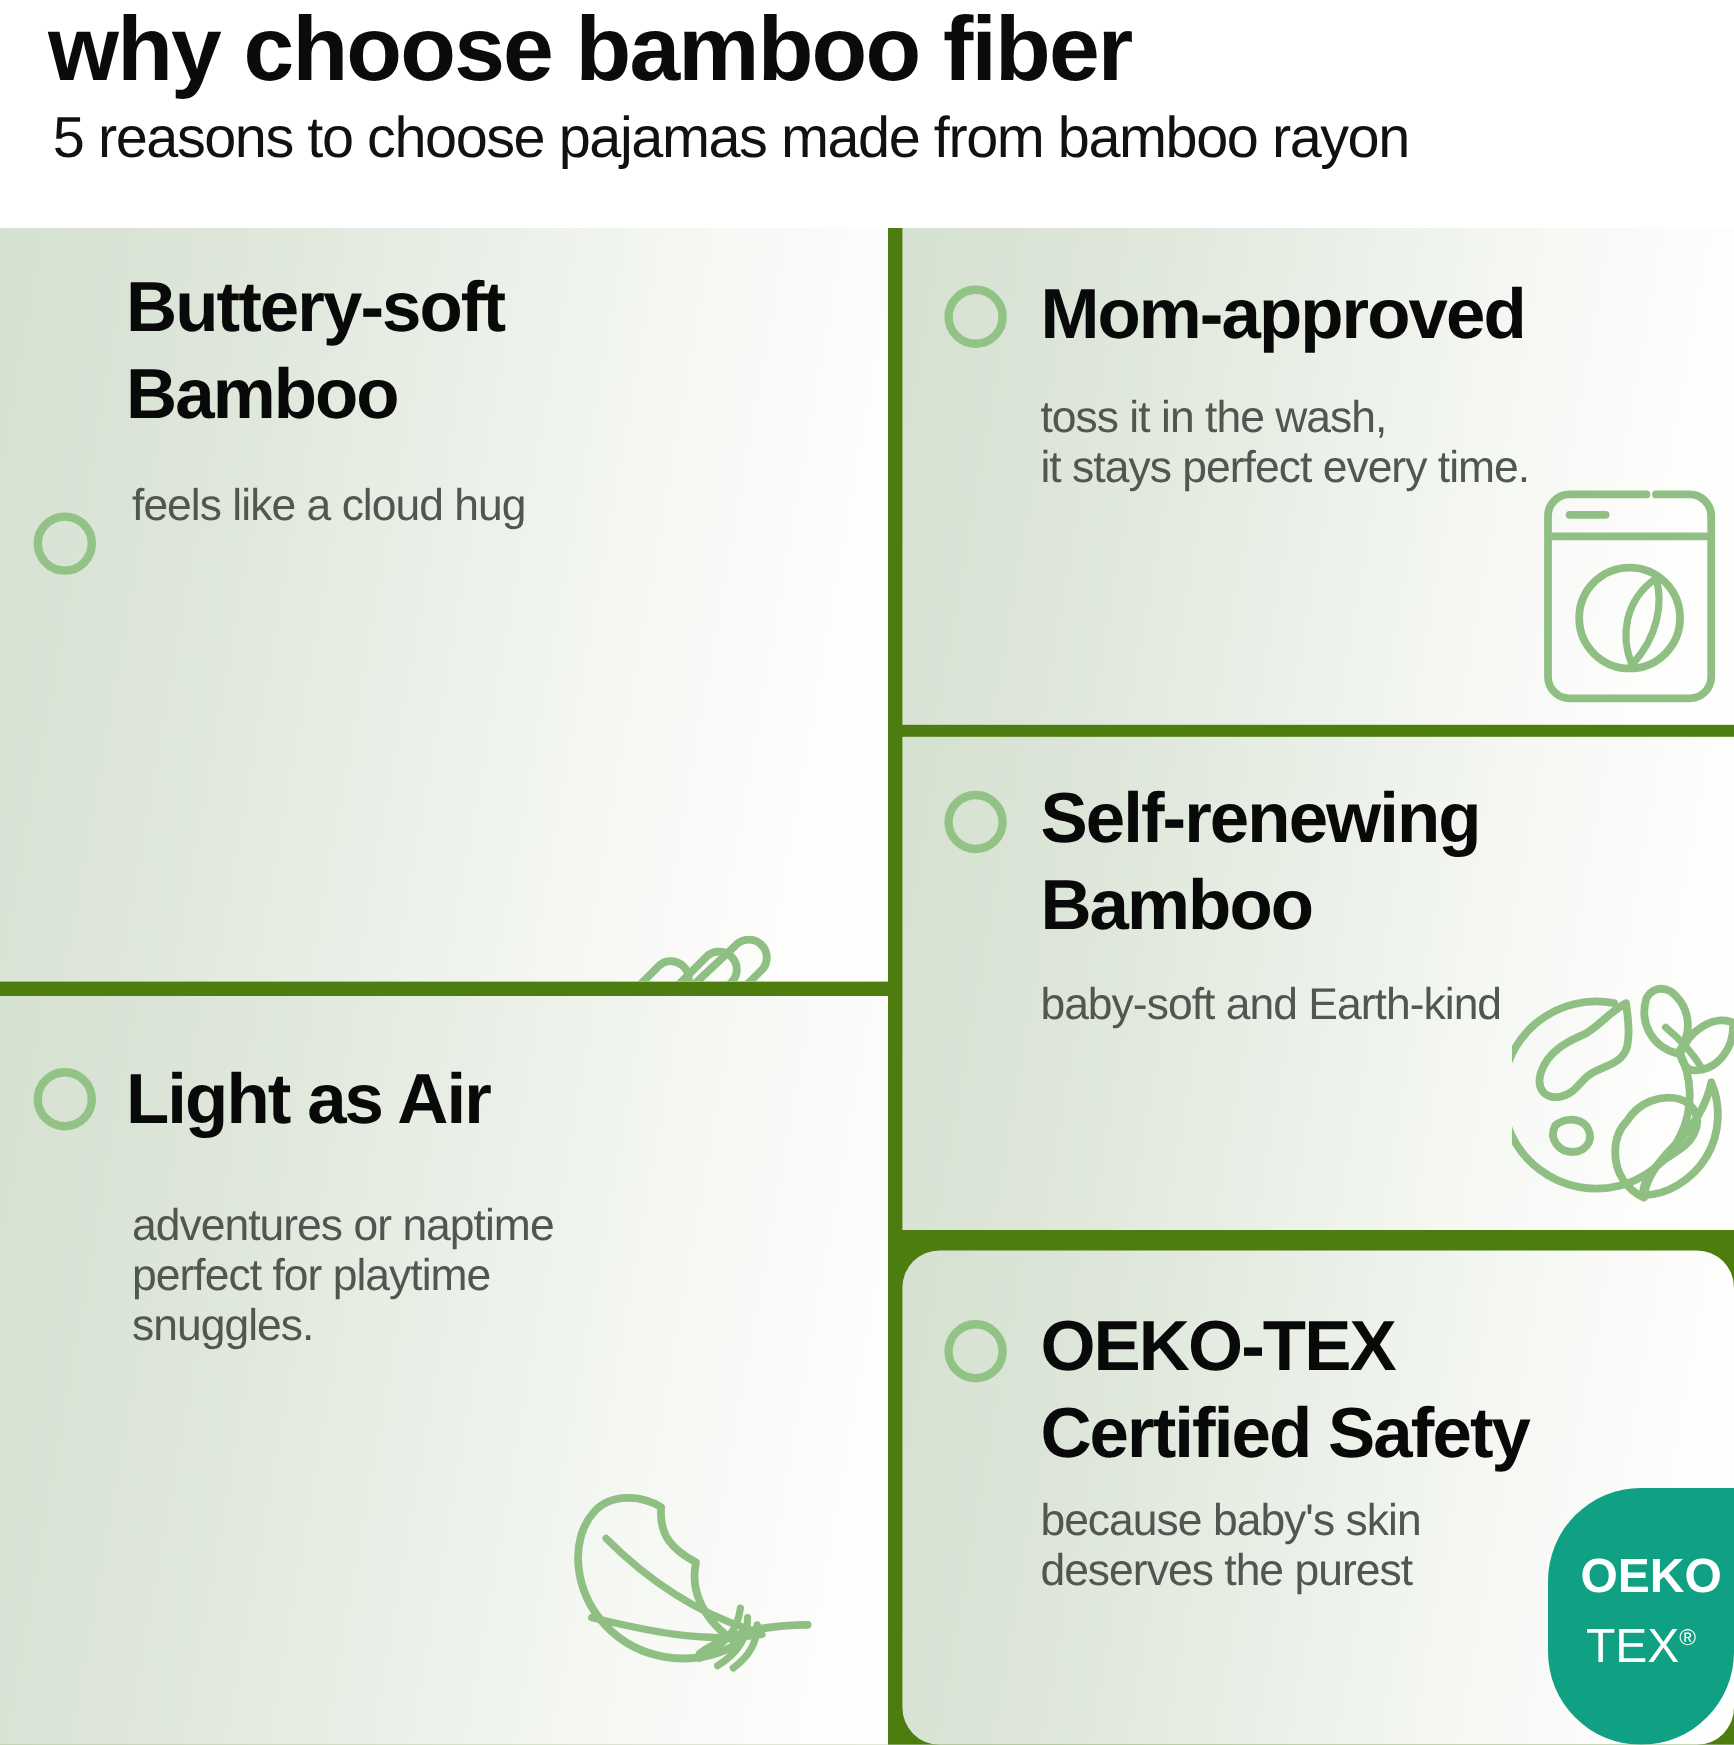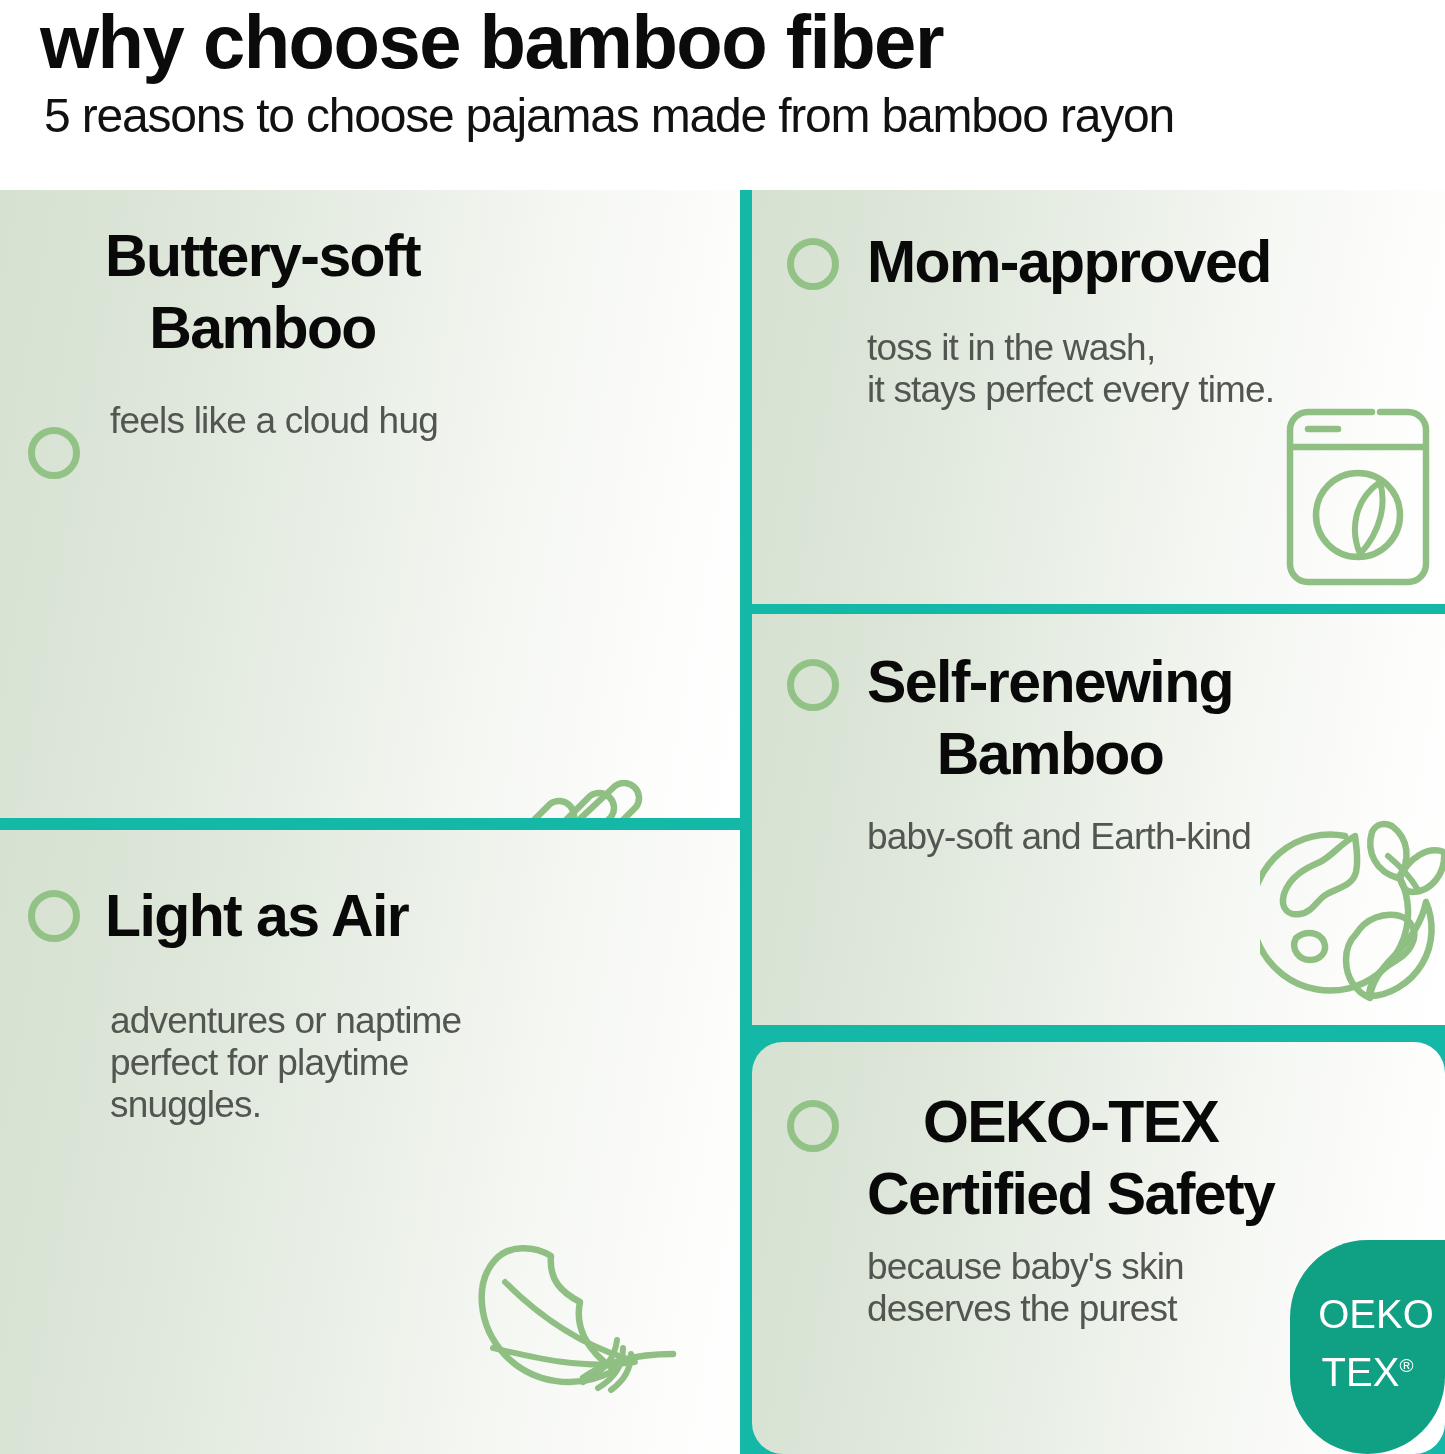--- a/index.html
+++ b/index.html
@@ -3,21 +3,21 @@
 <meta charset="utf-8">
 <style>
   html,body{margin:0;padding:0;}
   body{
     width:1445px;height:1454px;
     background:#ffffff;
     font-family:"Liberation Sans", sans-serif;
     overflow:hidden;
     position:relative;
   }
-  #page{position:relative;width:1445px;height:1454px;background:#14b8a6;}
+  #page{position:relative;width:1445px;height:1454px;background:#4d7c0f;}
 
   
   .header{position:absolute;left:0;top:0;width:1445px;height:190px;background:#fff;}
   .title{
     position:absolute;left:40px;top:-4px;
     font-size:76px;line-height:92px;font-weight:700;color:#0b0b0b;
     letter-spacing:-1.5px;white-space:nowrap;
   }
   .subtitle{
     position:absolute;left:44px;top:85px;
@@ -40,21 +40,20 @@
   .bullet{
     position:absolute;
     width:52px;height:52px;border-radius:50%;
     border:7px solid #93c286;
     box-sizing:border-box;
   }
   .heading{
     position:absolute;
     font-weight:700;color:#090909;
     letter-spacing:-1.6px;
-    text-align:center;
   }
   .body{
     position:absolute;
     font-weight:400;color:#525651;
     letter-spacing:-0.8px;
   }
 
   
   .c1 .bullet{left:28px;top:237px;}
   .c1 .heading{left:105px;top:30px;font-size:59px;line-height:72px;}
@@ -83,21 +82,21 @@
   .c5 .bullet{left:35px;top:58px;}
   .c5 .heading{left:115px;top:44px;font-size:59px;line-height:72px;}
   .c5 .body{left:115px;top:204px;font-size:37px;line-height:42px;}
   .oeko-badge{
     position:absolute;left:538px;top:198px;width:155px;height:214px;
     background:#10a083;
     border-radius:100px 0 100px 100px;
     display:flex;flex-direction:column;
     align-items:center;justify-content:center;
   }
-  .oeko-l1{color:#fff;font-weight:400;font-size:40px;line-height:44px;letter-spacing:0px;margin-left:17px;}
+  .oeko-l1{color:#fff;font-weight:700;font-size:40px;line-height:44px;letter-spacing:0px;margin-left:17px;}
   .oeko-l2{color:#fff;font-weight:400;font-size:40px;line-height:59px;letter-spacing:0px;}
   .oeko-l2 sup{font-size:19px;vertical-align:super;}
 
   .ln{fill:none;stroke:#8fbf82;stroke-width:6.5;stroke-linecap:round;stroke-linejoin:round;}
   .ln-thin{fill:none;stroke:#8fbf82;stroke-width:6;stroke-linecap:round;stroke-linejoin:round;}
 </style>
 </head>
 <body>
 
 <div id="page">

